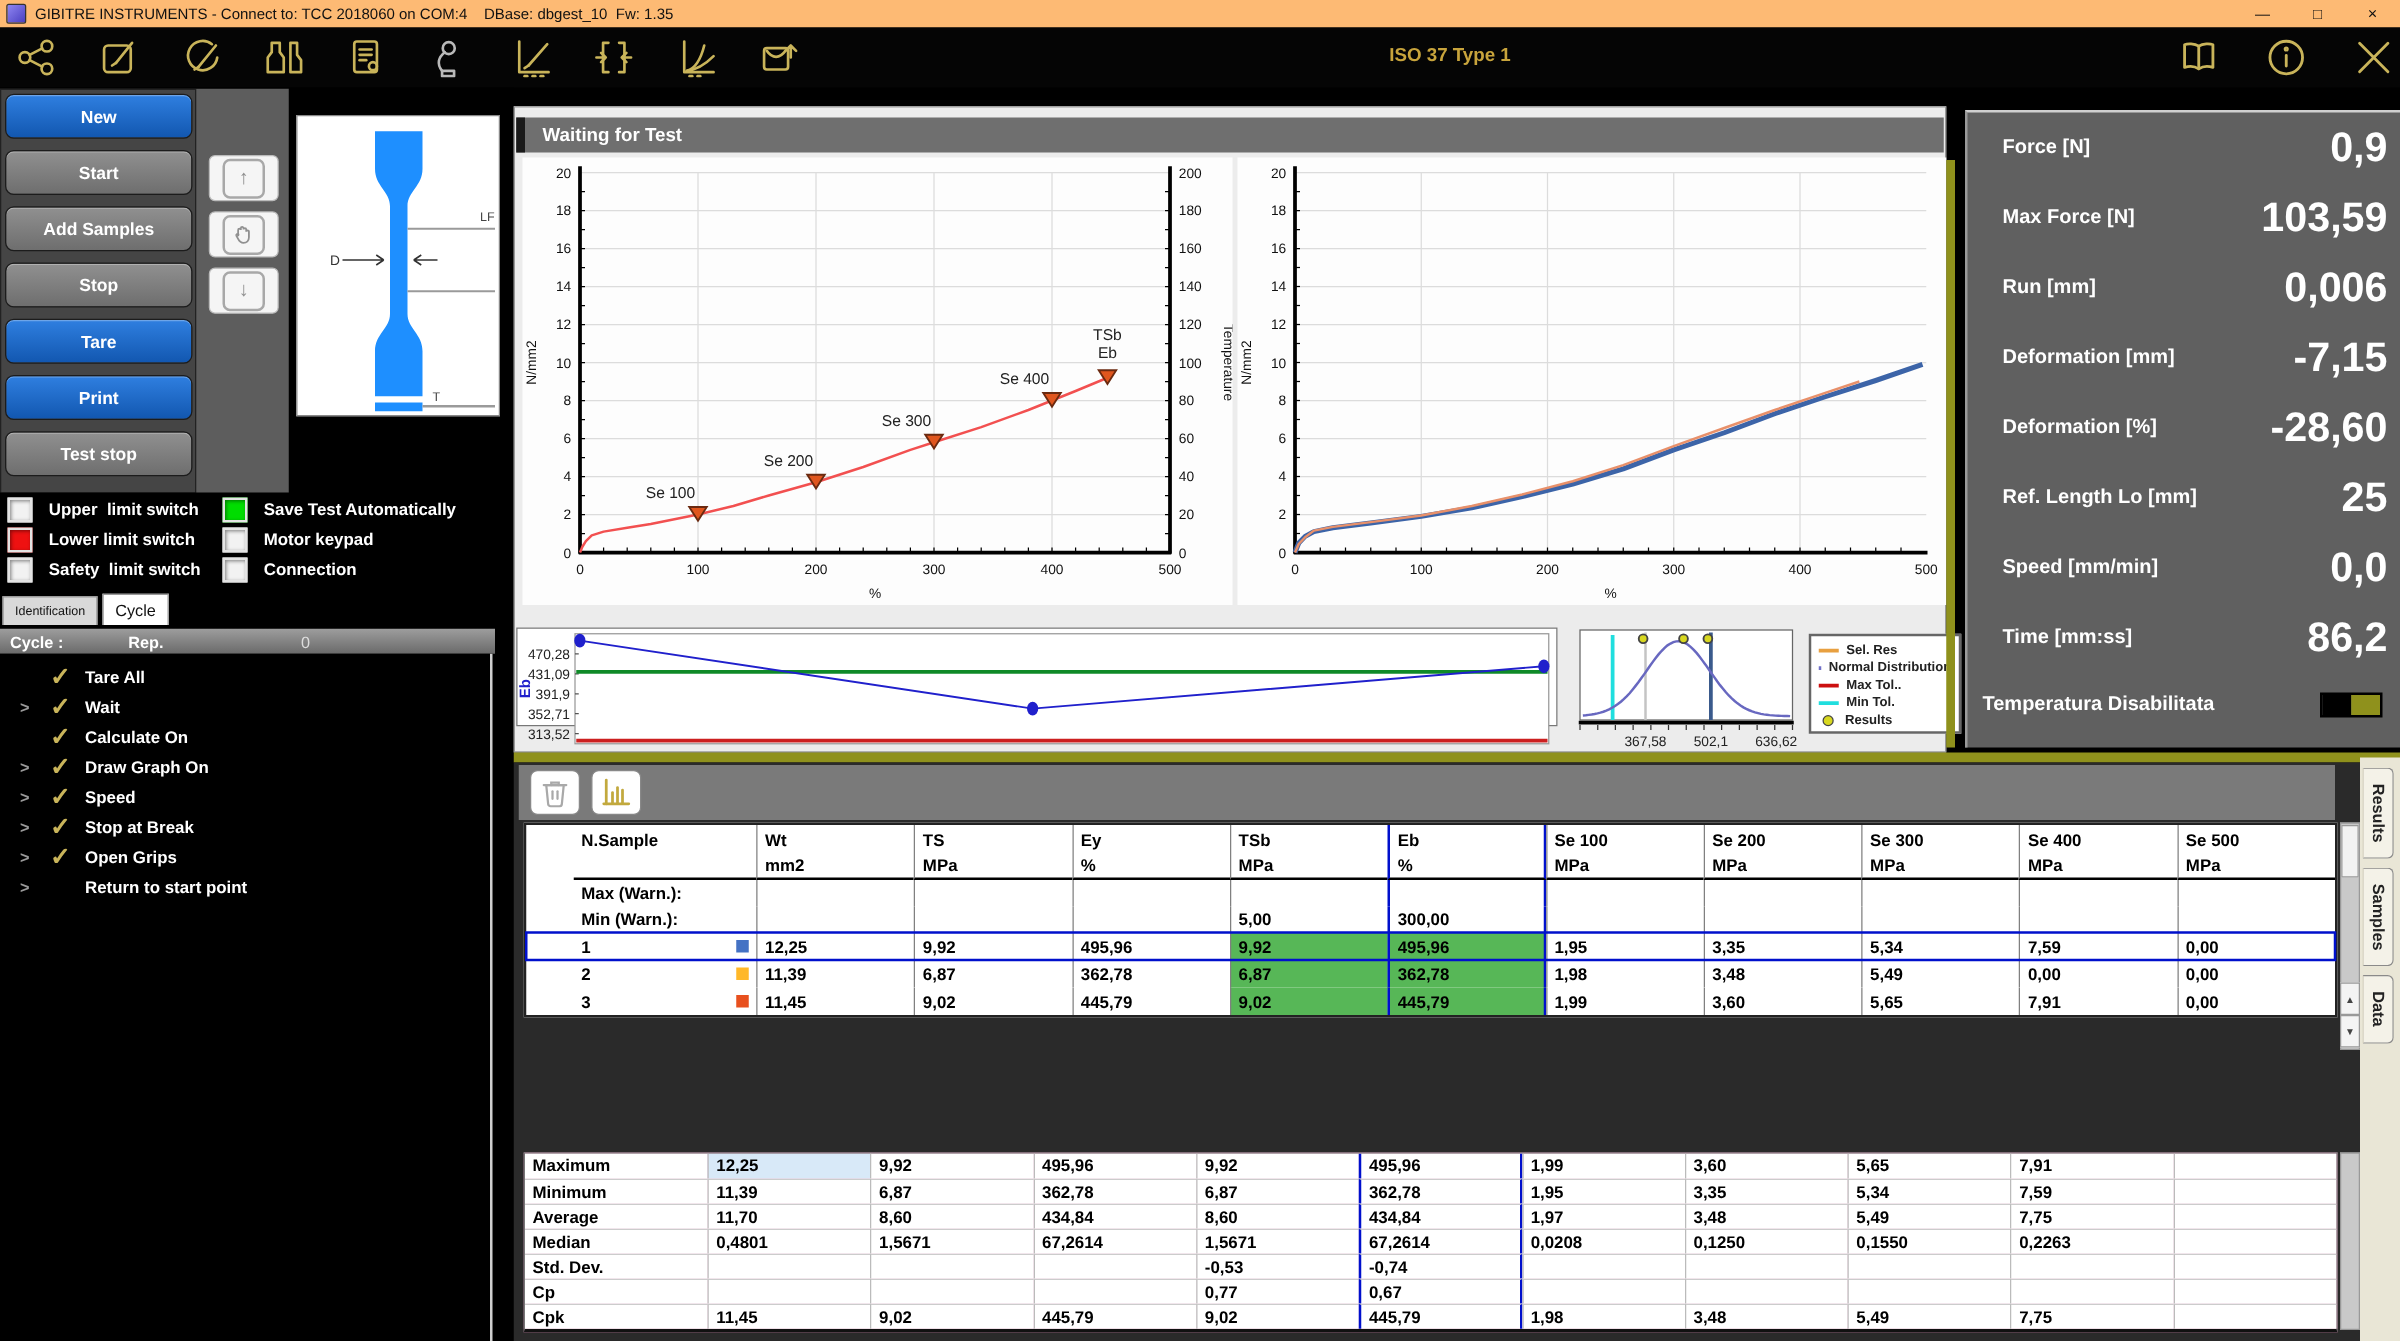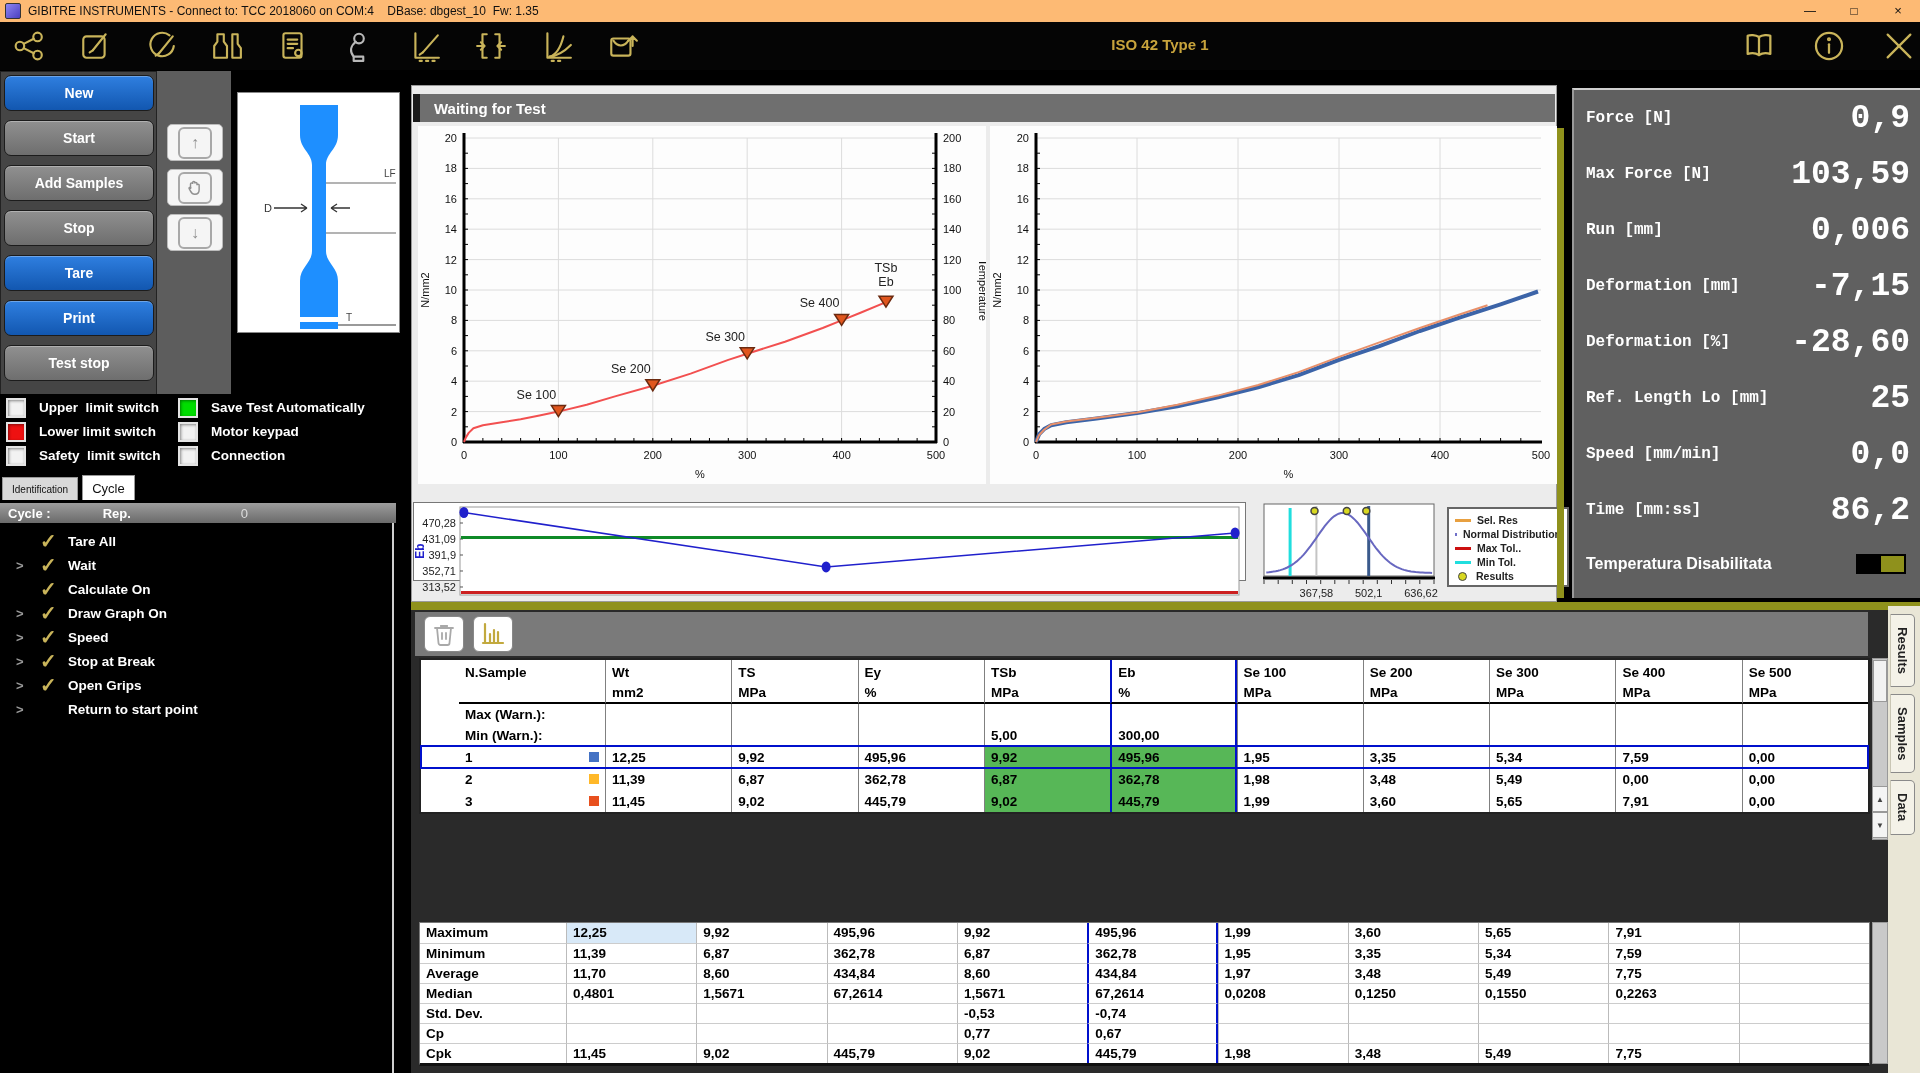--- a/index.html
+++ b/index.html
@@ -73,21 +73,21 @@
   .lg-row{display:flex;align-items:center;height:14px;}
   .lg-mark{width:16px;height:3px;margin-right:6px;}
   .lg-dot{width:7px;height:7px;border-radius:50%;border:1.5px solid #444;margin:0 9px 0 3px;}
   .lg-label{font-size:10.5px;font-weight:700;color:#222;white-space:nowrap;}
 
   .olive-v{left:1557px;top:128px;width:7px;height:470px;background:#8f911c;}
   .olive-h{left:411px;top:602px;width:1509px;height:8px;background:#8f911c;}
 
   
   .mpanel{left:1572px;top:88px;width:348px;height:510px;background:#606060;border-top:2px solid #cfcfcf;border-left:2px solid #9a9a9a;}
-  .m-row{display:flex;justify-content:space-between;align-items:center;height:56px;padding:0 10px 0 12px;font-family:Liberation Mono, monospace;}
+  .m-row{display:flex;justify-content:space-between;align-items:center;height:56px;padding:0 10px 0 28px;}
   .m-label{font-size:16px;font-weight:700;color:#fff;}
   .m-value{font-size:33px;font-weight:700;color:#fff;}
   .temp-row{display:flex;justify-content:space-between;align-items:center;height:52px;padding:0 14px 0 12px;}
   .toggle{width:46px;height:16px;border:2px solid #000;display:flex;}
   .toggle .off{width:50%;background:#000;} .toggle .on{width:50%;background:#8f911c;}
 
   
   .bottom-bg{left:411px;top:610px;width:1479px;height:463px;background:#2a2a2a;}
   .toolstrip{left:415px;top:612px;width:1453px;height:44px;background:#7a7a7a;display:flex;align-items:center;}
   .tool-tile{width:38px;height:34px;background:#fff;border:1px solid:#888;border:1px solid #888;border-radius:6px;display:flex;align-items:center;justify-content:center;margin-left:9px;}
@@ -215,21 +215,21 @@
         </svg>
       </span>
     <span class="tbicon">
         <svg width="32" height="32" viewBox="0 0 30 30">
           <rect x="4" y="8" width="18" height="16" rx="2"></rect>
           <path d="M6,10 c4,6 10,6 14,0"></path>
           <path d="M24,15 v-9 m0,0 l-4,4 m4,-4 l4,4"></path>
         </svg>
       </span>
   </div>
-  <div class="abs test-title">ISO 42 Type 1</div>
+  <div class="abs test-title">ISO 37 Type 1</div>
   <div class="abs tb-right">
     <span class="tbicon">
         <svg width="34" height="34" viewBox="0 0 30 30">
           <path d="M15,7 c-3,-2 -8,-2 -10,-1 v16 c3,-1 7,-1 10,1 c3,-2 7,-2 10,-1 v-16 c-2,-1 -7,-1 -10,1 z"></path>
           <line x1="15" y1="7" x2="15" y2="23"></line>
         </svg>
       </span>
     <span class="tbicon">
         <svg width="34" height="34" viewBox="0 0 30 30">
           <circle cx="15" cy="15" r="11.5"></circle>

